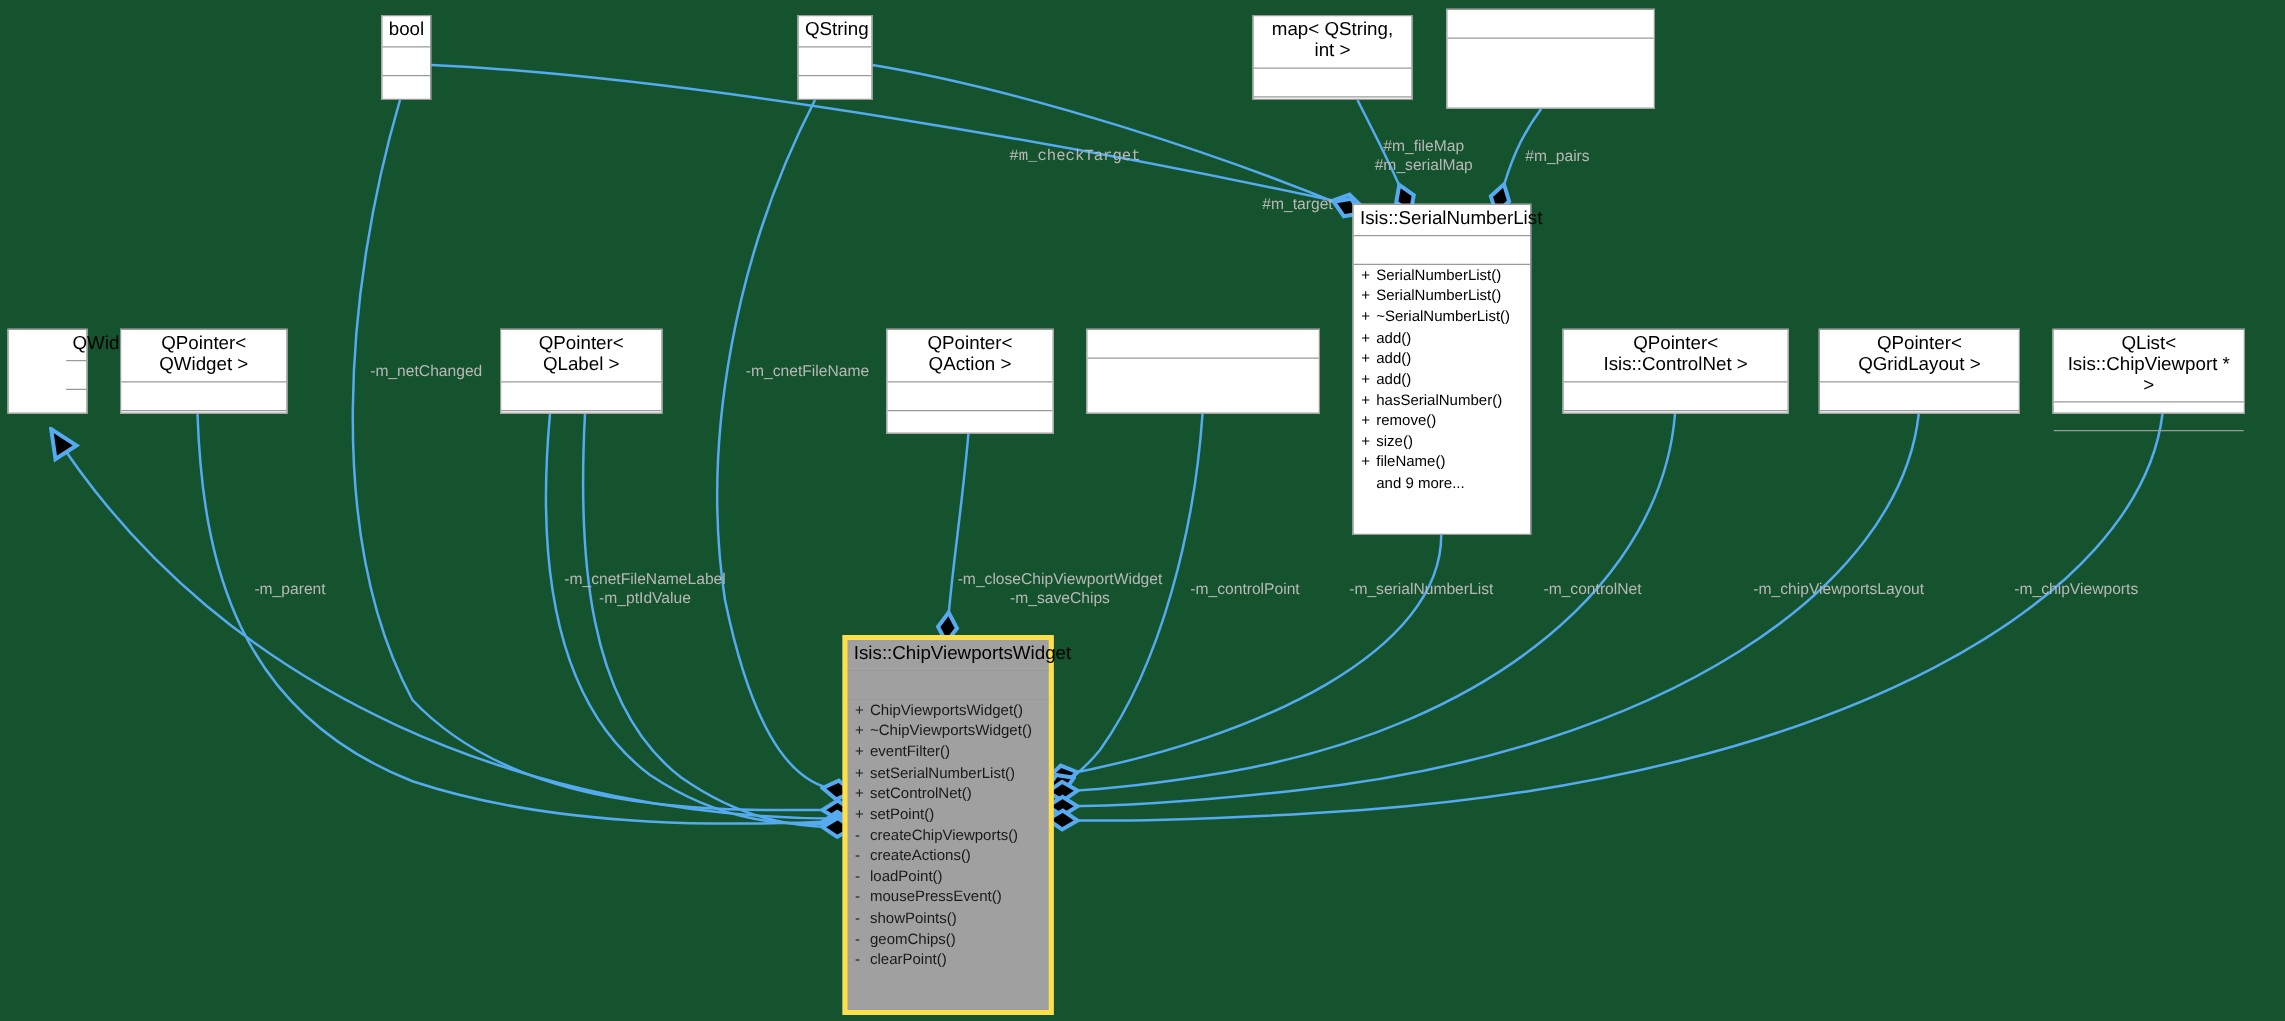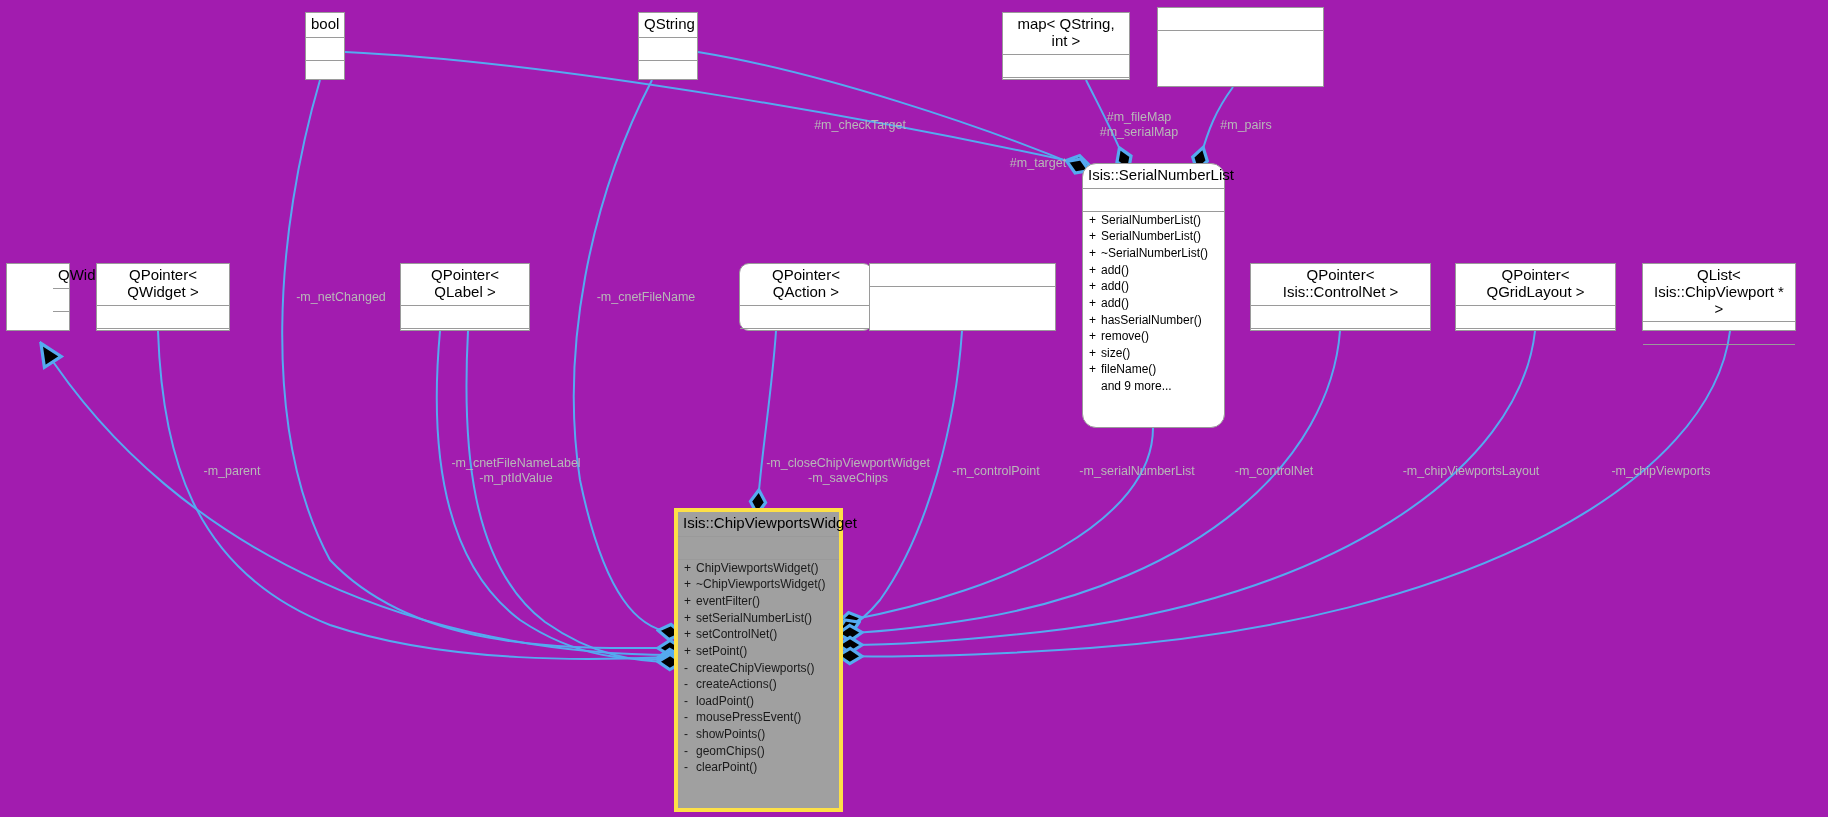--- a/index.html
+++ b/index.html
@@ -5,21 +5,21 @@
 <style>
   html, body {
     margin: 0;
     padding: 0;
     background: #000000;
   }
   #canvas {
     position: relative;
     width: 1828px;
     height: 817px;
-    background: #a21caf;
+    background: #14532d;
     font-family: "Liberation Sans", sans-serif;
     overflow: hidden;
   }
   #edges {
     position: absolute;
     left: 0; top: 0;
     width: 1828px;
     height: 817px;
     pointer-events: none;
   }
@@ -142,21 +142,21 @@
       </div>
       <div class="node" style="left: 1002px; top: 12px; width: 128px; height: 68px;">
         <div class="title">map&lt; QString, int &gt;</div>
         <div class="attrs"></div>
         <div class="ops"></div>
       </div>
       <div class="node" style="left: 1157px; top: 7px; width: 167px; height: 80px;">
         <div class="attrs"></div>
         <div class="ops"></div>
       </div>
-      <div class="node" style="left: 1082px; top: 163px; width: 143px; height: 265px; border-radius: 14px;">
+      <div class="node" style="left: 1082px; top: 163px; width: 143px; height: 265px;">
         <div class="title">Isis::SerialNumberList</div>
         <div class="attrs"></div>
         <div class="ops">
           <div class="row"><span class="vis">+</span><span>SerialNumberList()</span></div>
           <div class="row"><span class="vis">+</span><span>SerialNumberList()</span></div>
           <div class="row"><span class="vis">+</span><span>~SerialNumberList()</span></div>
           <div class="row"><span class="vis">+</span><span>add()</span></div>
           <div class="row"><span class="vis">+</span><span>add()</span></div>
           <div class="row"><span class="vis">+</span><span>add()</span></div>
           <div class="row"><span class="vis">+</span><span>hasSerialNumber()</span></div>
@@ -174,21 +174,21 @@
       <div class="node" style="left: 96px; top: 263px; width: 134px; height: 68px;">
         <div class="title">QPointer&lt; QWidget &gt;</div>
         <div class="attrs"></div>
         <div class="ops"></div>
       </div>
       <div class="node" style="left: 400px; top: 263px; width: 130px; height: 68px;">
         <div class="title">QPointer&lt; QLabel &gt;</div>
         <div class="attrs"></div>
         <div class="ops"></div>
       </div>
-      <div class="node" style="left: 739px; top: 263px; width: 134px; height: 68px; border-radius: 10px;">
+      <div class="node" style="left: 709px; top: 263px; width: 134px; height: 84px;">
         <div class="title">QPointer&lt; QAction &gt;</div>
         <div class="attrs"></div>
         <div class="ops"></div>
       </div>
       <div class="node" style="left: 869px; top: 263px; width: 187px; height: 68px;">
         <div class="attrs"></div>
         <div class="ops"></div>
       </div>
       <div class="node" style="left: 1250px; top: 263px; width: 181px; height: 68px;">
         <div class="title">QPointer&lt; Isis::ControlNet &gt;</div>
@@ -220,21 +220,21 @@
           <div class="row"><span class="vis">-</span><span>loadPoint()</span></div>
           <div class="row"><span class="vis">-</span><span>mousePressEvent()</span></div>
           <div class="row"><span class="vis">-</span><span>showPoints()</span></div>
           <div class="row"><span class="vis">-</span><span>geomChips()</span></div>
           <div class="row"><span class="vis">-</span><span>clearPoint()</span></div>
         </div>
       </div>
     </div>
 
   <div id="labels-layer">
-      <div class="edge-label" style="left: 860px; top: 118px;">#m_checkTarget</div>
+      <div class="edge-label" style="left: 860px; top: 118px; font-family: Liberation Mono, monospace;">#m_checkTarget</div>
       <div class="edge-label" style="left: 1038px; top: 118px; margin-top: 38px;">#m_target</div>
       <div class="edge-label" style="left: 1139px; top: 110px;">#m_fileMap
 #m_serialMap</div>
       <div class="edge-label" style="left: 1246px; top: 118px;">#m_pairs</div>
       <div class="edge-label" style="left: 341px; top: 290px;">-m_netChanged</div>
       <div class="edge-label" style="left: 646px; top: 290px;">-m_cnetFileName</div>
       <div class="edge-label" style="left: 232px; top: 464px;">-m_parent</div>
       <div class="edge-label" style="left: 516px; top: 456px;">-m_cnetFileNameLabel
 -m_ptIdValue</div>
       <div class="edge-label" style="left: 848px; top: 456px;">-m_closeChipViewportWidget

